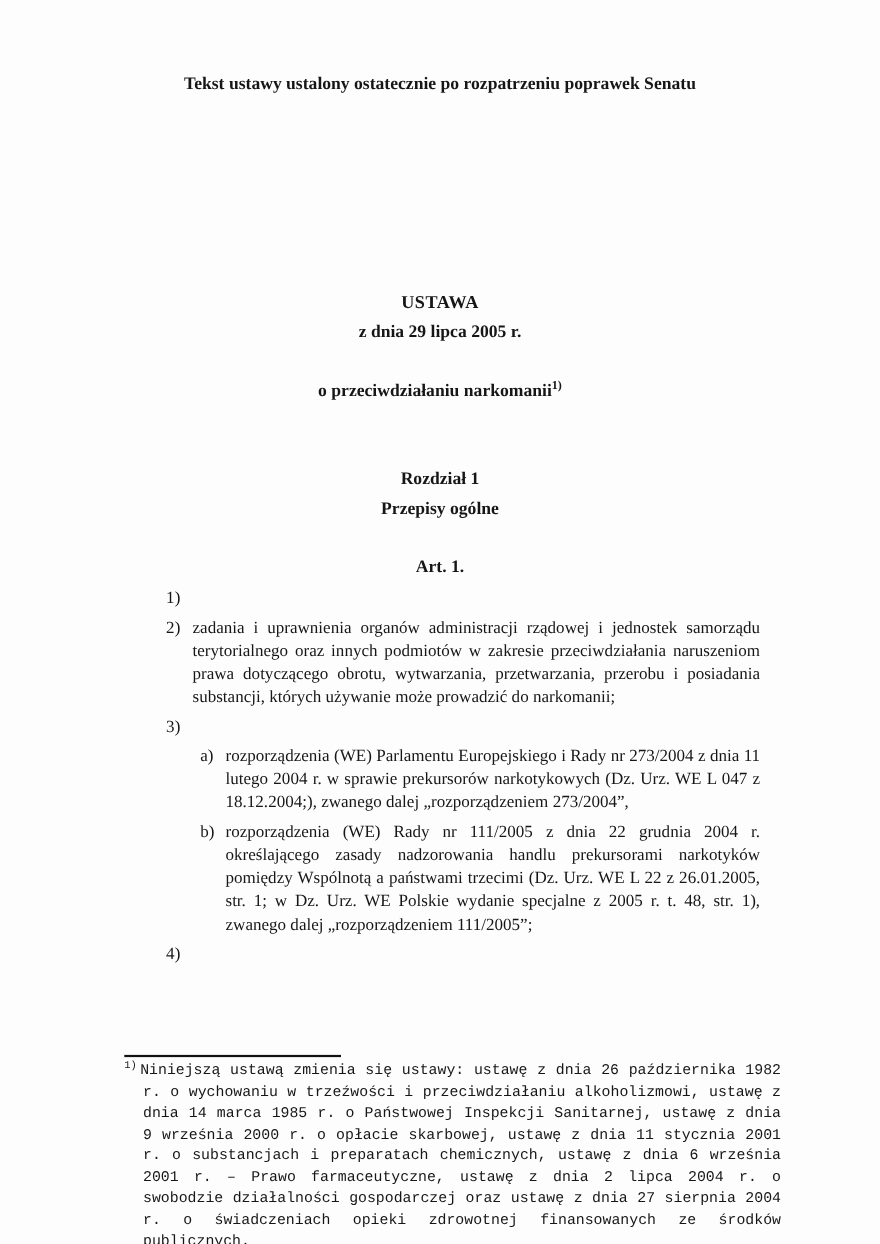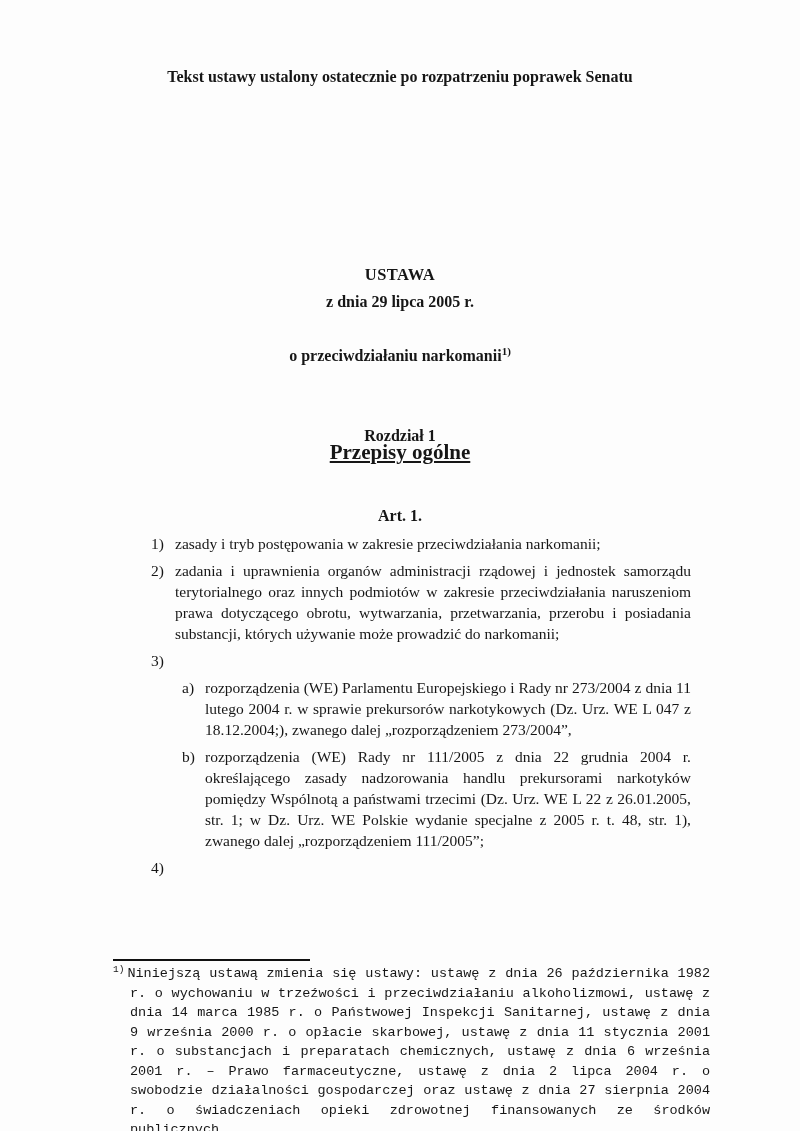--- a/index.html
+++ b/index.html
@@ -22,21 +22,21 @@
     right: 0;
     text-align: center;
     font-weight: bold;
   }
   .doc-header   { top: 68px;  font-size: 16px; }
   .act-type     { top: 265px; font-size: 16.5px; letter-spacing: 0.5px; }
   .act-date     { top: 293px; font-size: 16px; }
   .act-subject  { top: 347px; font-size: 16px; }
   .act-subject sup { font-size: 11px; line-height: 0; }
   .chapter-number { top: 427px; font-size: 16px; }
-  .chapter-title  { top: 440px; font-size: 21px; text-decoration: underline; }
+  .chapter-title  { top: 454px; font-size: 16px; }
   .article-number { top: 507px; font-size: 16px; }
 
   .article-body {
     position: absolute;
     top: 533px;
     left: 113px;
     width: 578px;
     font-size: 15.5px;
     line-height: 21px;
   }
@@ -102,21 +102,20 @@
 
   <div class="centered chapter-number">Rozdział 1</div>
   <div class="centered chapter-title">Przepisy ogólne</div>
 
   <div class="centered article-number">Art. 1.</div>
 
   <div class="article-body">
 
     <div class="point">
       <span class="item-label">1)</span>
-      <span class="item-text">zasady i tryb postępowania w zakresie przeciwdziałania narkomanii;</span>
     </div>
 
     <div class="point">
       <span class="item-label">2)</span>
       <span class="item-text">zadania i uprawnienia organów administracji rządowej i jednostek samorządu terytorialnego oraz innych podmiotów w zakresie przeciwdziałania naruszeniom prawa dotyczącego obrotu, wytwarzania, przetwarzania, przerobu i posiadania substancji, których używanie może prowadzić do narkomanii;</span>
     </div>
 
     <div class="point">
       <span class="item-label">3)</span>
     </div>

